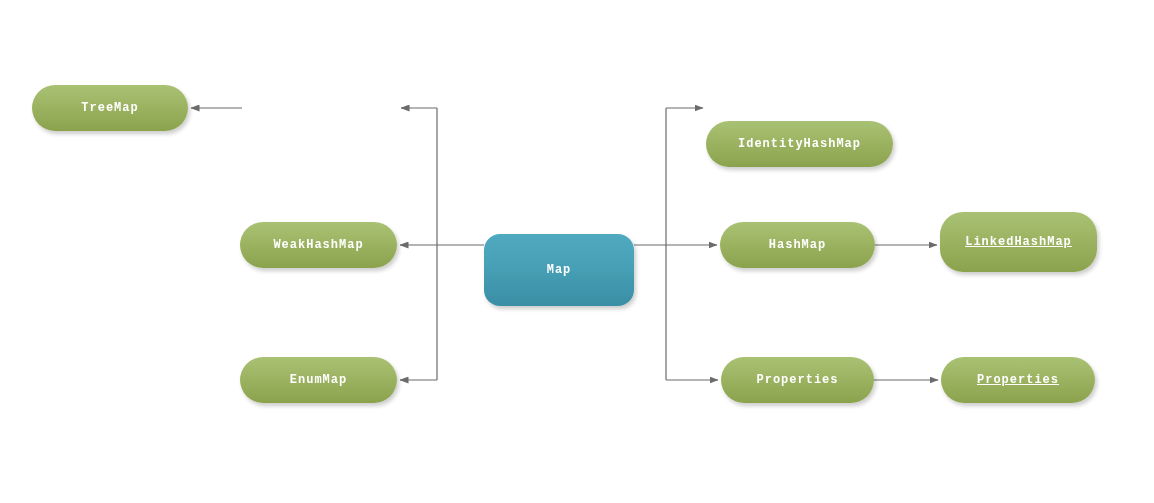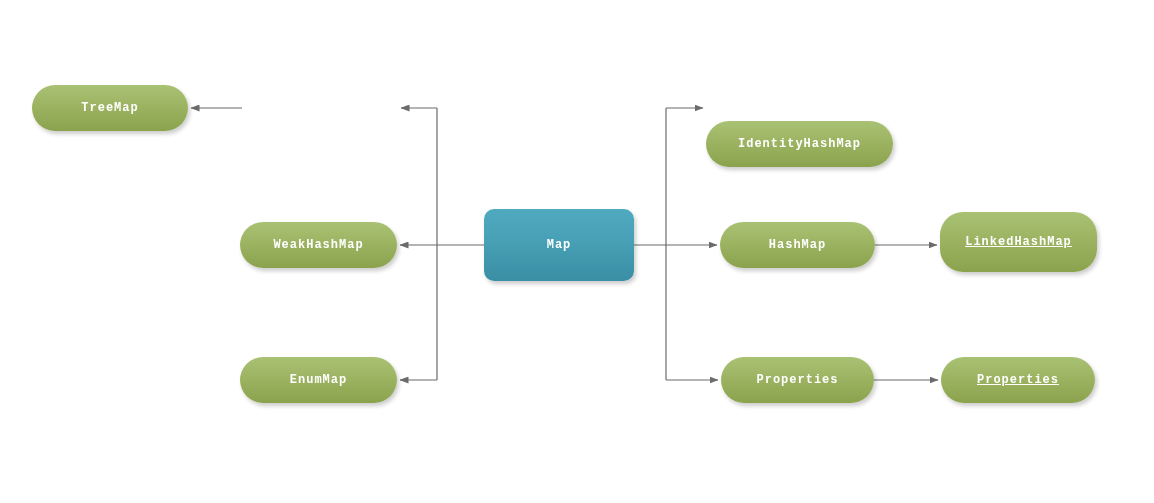--- a/index.html
+++ b/index.html
@@ -28,23 +28,24 @@
     letter-spacing: 1px;
     white-space: nowrap;
     cursor: default;
   }
   .pill {
     border-radius: 23px;
     background: linear-gradient(180deg, #a9c173 0%, #9cb462 45%, #8ba24d 100%);
     box-shadow: 2px 3px 4px rgba(0,0,0,0.20);
   }
   .root {
-    border-radius: 10px;
+    border-radius: 16px;
     background: linear-gradient(180deg, #50aabf 0%, #47a0b5 45%, #3a8ea5 100%);
     box-shadow: 2px 3px 4px rgba(0,0,0,0.20);
+    margin-top: 25px;
   }
   
   .n-treemap        { left: 32px;  top: 85px;  width: 156px; height: 46px; }
   .n-sortedmap      { left: 242px; top: 85px;  width: 156px; height: 46px; }
   .n-weakhashmap    { left: 240px; top: 222px; width: 157px; height: 46px; }
   .n-enummap       { left: 240px; top: 357px; width: 157px; height: 46px; }
   .n-map            { left: 484px; top: 209px; width: 150px; height: 72px; }
   .n-identityhashmap{ left: 706px; top: 85px;  width: 187px; height: 46px; margin-top: 36px; }
   .n-hashmap        { left: 720px; top: 222px; width: 155px; height: 46px; }
   .n-linkedhashmap  { left: 940px; top: 212px; width: 157px; height: 60px; text-decoration: underline; }

